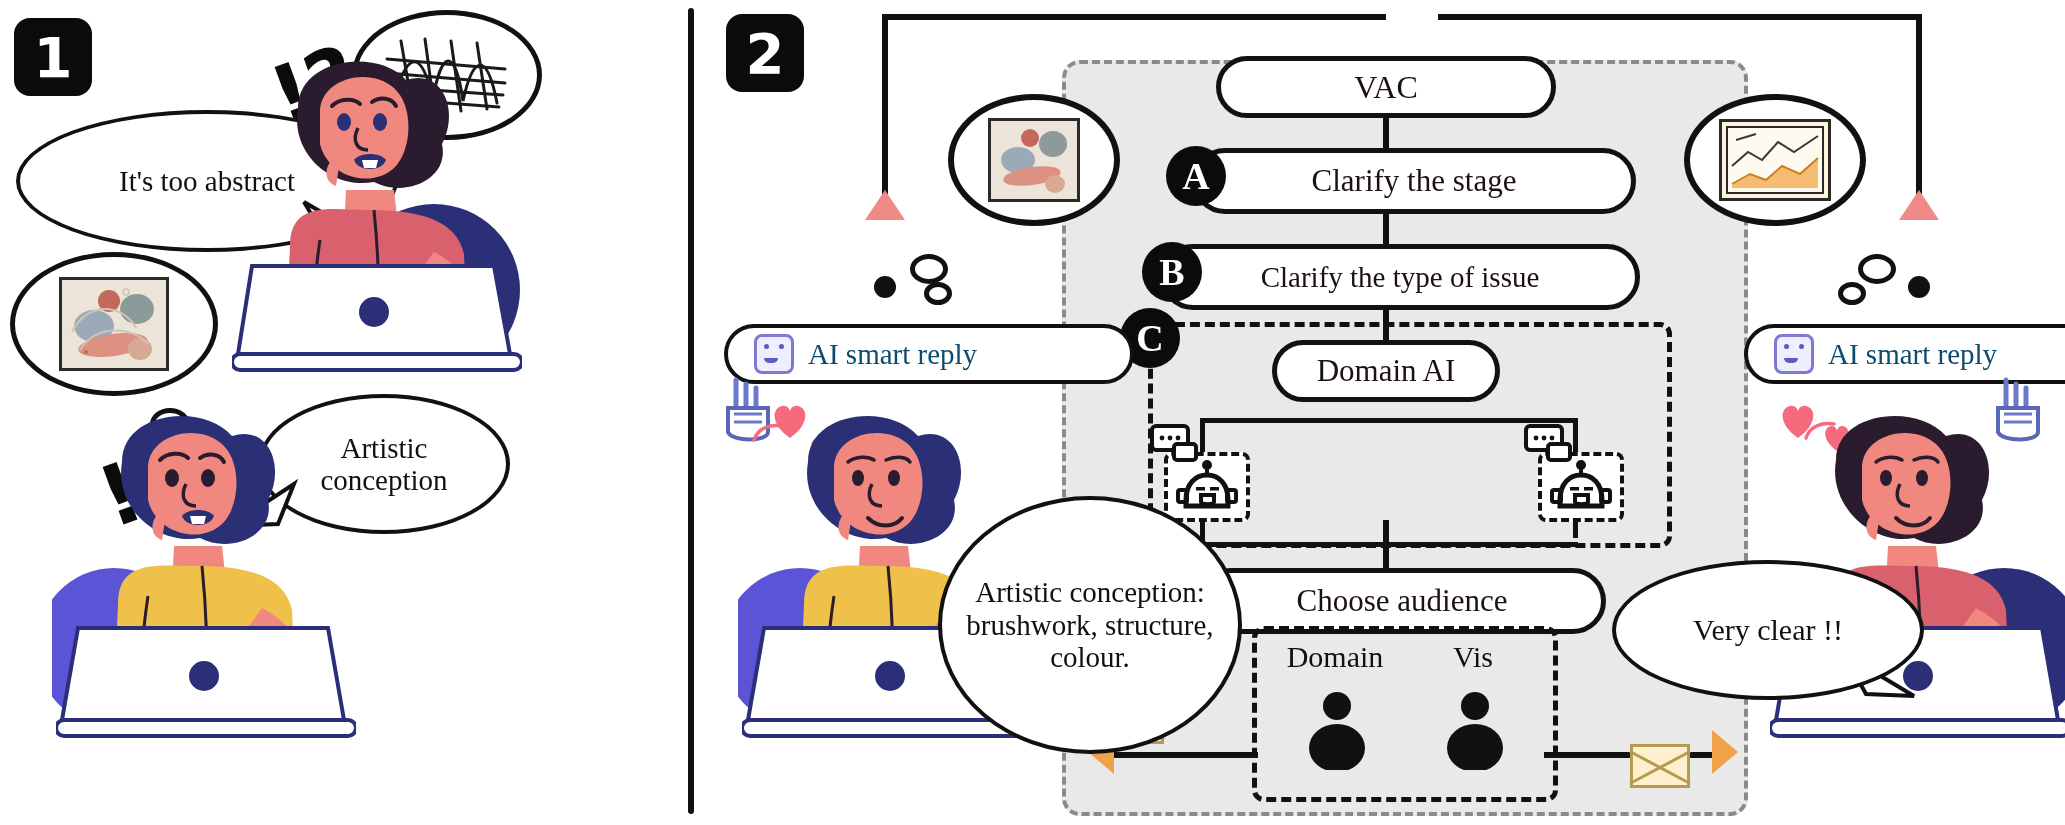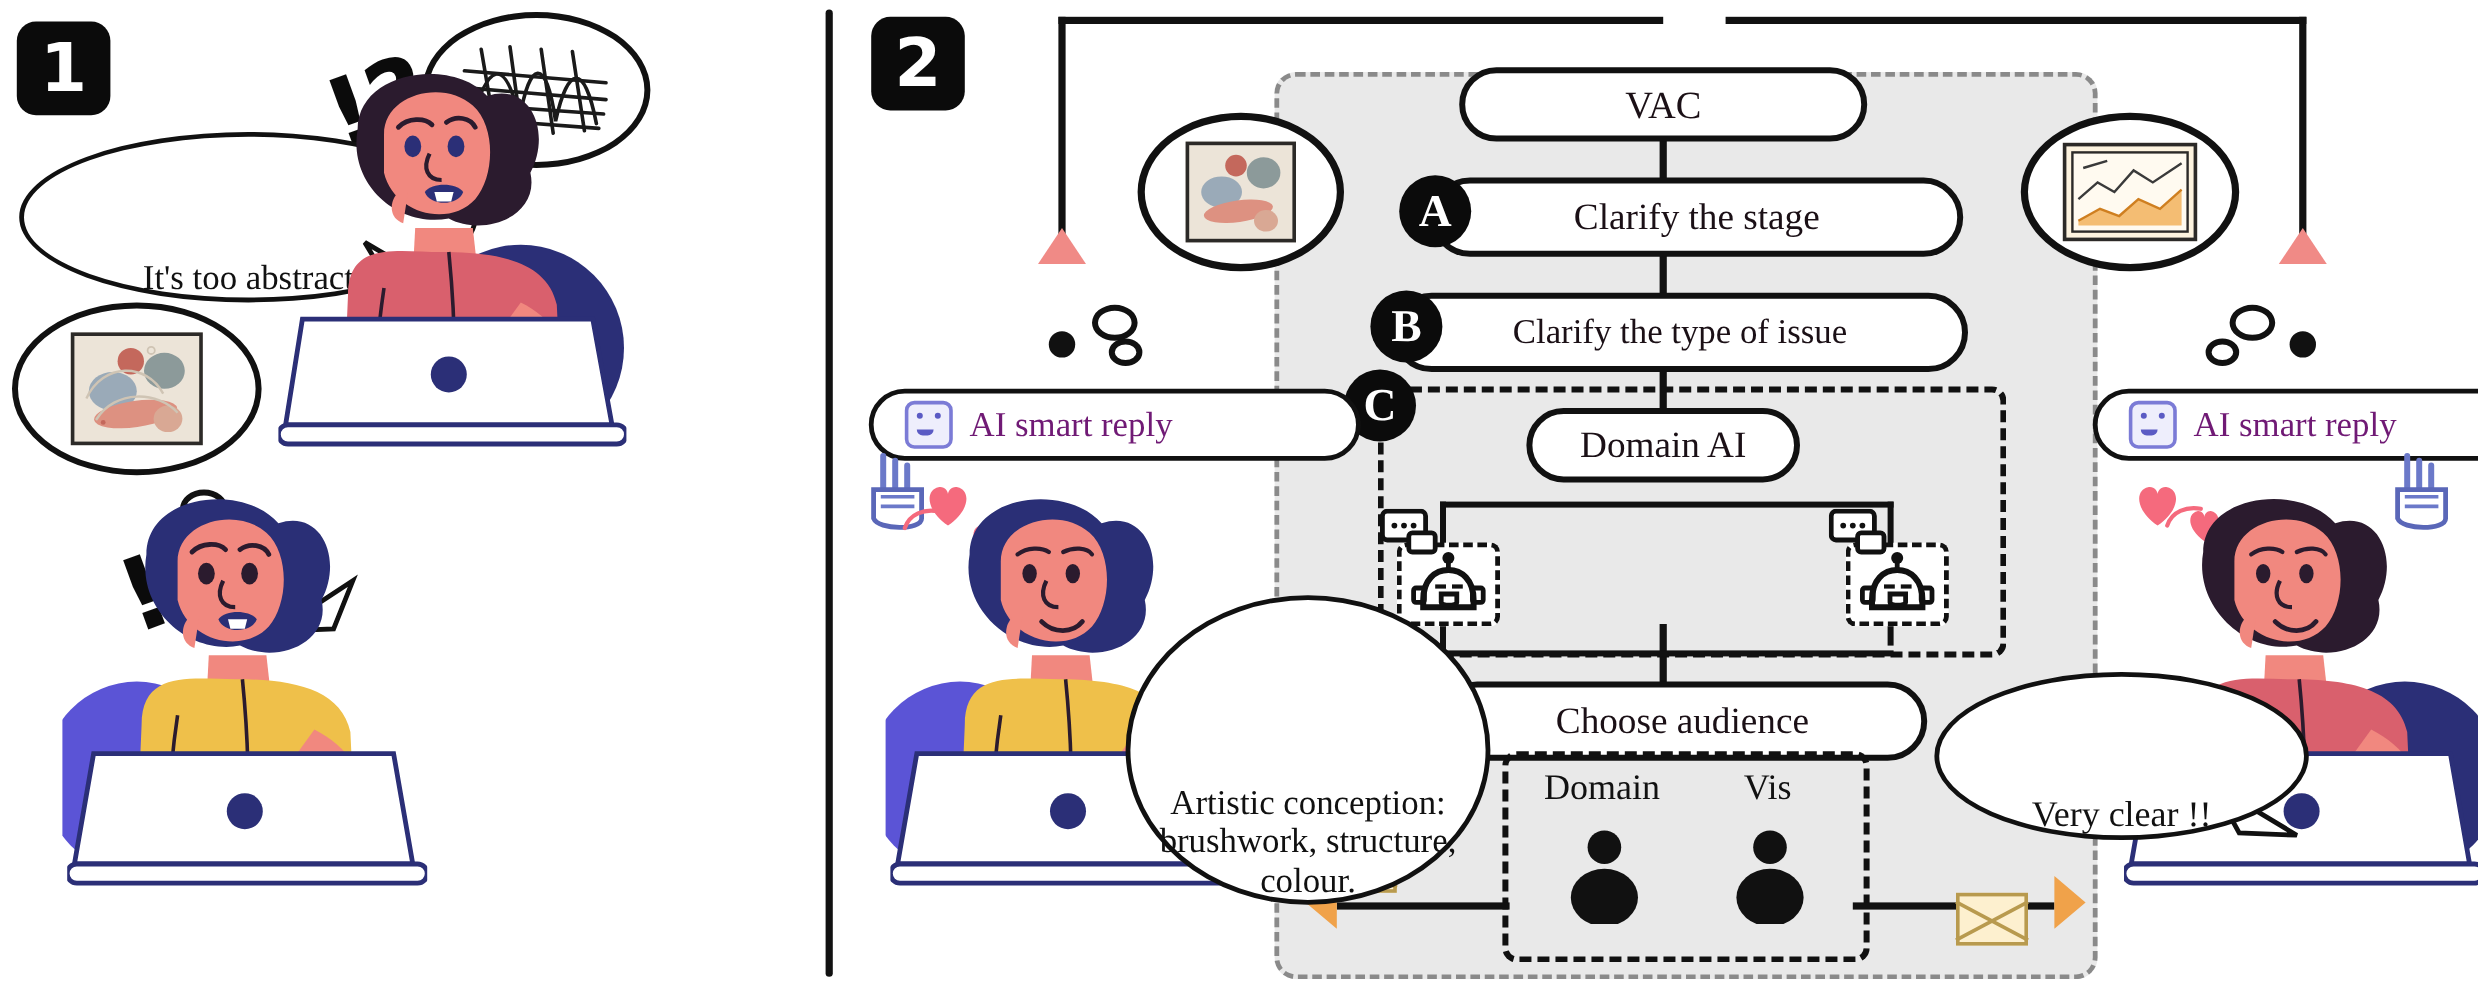--- a/index.html
+++ b/index.html
@@ -11,21 +11,21 @@
   
   .panel-badge{width:78px;height:78px;border-radius:16px;background:#0b0b0b;color:#fff;
     font-family:"DejaVu Sans",sans-serif;font-size:56px;font-weight:700;
     display:flex;align-items:center;justify-content:center;letter-spacing:0;}
 
   
   .divider{width:6px;background:#111;border-radius:3px;}
 
   
   .bubble{background:#fff;border:4px solid #111;border-radius:50%;
-    display:flex;align-items:flex-end;justify-content:center;text-align:center;
+    display:flex;align-items:center;justify-content:center;text-align:center;
     color:#111;line-height:1.12;}
 
   .thought{background:#fff;border:5px solid #111;border-radius:50%;
     display:flex;align-items:center;justify-content:center;}
   .thought-dot{background:#fff;border:5px solid #111;border-radius:50%;position:absolute;}
 
   
   .interro{font-family:"DejaVu Sans",sans-serif;font-weight:900;color:#0b0b0b;
     transform:rotate(-20deg);letter-spacing:-2px;}
 
@@ -47,21 +47,21 @@
     white-space:nowrap;}
   .step-badge{background:#0b0b0b;color:#fff;border-radius:50%;
     display:flex;align-items:center;justify-content:center;
     font-family:"Liberation Serif",serif;font-weight:700;}
   .conn{background:#111;position:absolute;}
   .dashbox{border:5px dashed #111;border-radius:12px;background:transparent;}
   .dashbox-sm{border:4px dashed #111;border-radius:8px;background:#fff;}
 
   
   .ai-pill{background:#fff;border:4px solid #111;border-radius:50px;
-    display:flex;align-items:center;gap:14px;padding:0 26px;color:#701a75;white-space:nowrap;}
+    display:flex;align-items:center;gap:14px;padding:0 26px;color:#0c4a6e;white-space:nowrap;}
   .ai-ico{width:34px;height:34px;border:3px solid #7b7bd6;border-radius:8px;
     background:#eeeefc;position:relative;flex:0 0 auto;}
   .ai-ico i{position:absolute;background:#5b5bc4;border-radius:50%;}
 
   
   .env{background:#fdf0cf;border:3px solid #b89a4e;position:relative;}
   .env:before,.env:after{content:"";position:absolute;background:#b89a4e;height:3px;width:126%;
     left:-13%;top:50%;transform-origin:center;}
   .env:before{transform:rotate(28deg);}
   .env:after{transform:rotate(-28deg);}
@@ -145,20 +145,23 @@
         <circle cx="64" cy="12" r="3" fill="none" stroke="#cfc4b4" stroke-width="1.5"></circle>
         <circle cx="24" cy="72" r="2" fill="#c4685c"></circle>
       </svg>
     </div>
   </div>
   <div class="thought-dot abs" style="left:150px;top:408px;width:30px;height:22px;"></div>
   <div class="thought-dot abs" style="left:176px;top:432px;width:18px;height:13px;"></div>
 
   <div class="abs interro" style="left:100px;top:438px;font-size:84px;">!?</div>
 
+  <div class="abs bubble" style="left:258px;top:394px;width:208px;height:132px;font-size:29px;padding:0 18px;">
+    <span>Artistic conception</span>
+  </div>
   <svg class="abs" style="left:228px;top:478px;" width="72" height="56">
     <path d="M66 6 L2 48 L50 46 Z" fill="#fff" stroke="#111" stroke-width="4"></path>
   </svg>
 
   <svg class="abs" style="left:52px;top:398px;" width="300" height="330" viewBox="0 0 300 330">
     <ellipse cx="62" cy="250" rx="78" ry="80" fill="#5b54d6"></ellipse>
     <path d="M70 64 C70 14, 150 4, 180 38 C216 26, 234 68, 216 102 C224 138, 178 156, 148 140 C106 148, 62 110, 70 64 Z" fill="#2a2f76"></path>
     <path d="M96 70 C96 36, 146 24, 170 46 C190 64, 188 106, 172 124 C150 148, 104 136, 96 102 Z" fill="#f1887f"></path>
     <path d="M106 116 C98 124, 98 138, 110 142 L114 116 Z" fill="#f1887f"></path>
     <ellipse cx="120" cy="80" rx="7" ry="9" fill="#2b1b2e"></ellipse>

